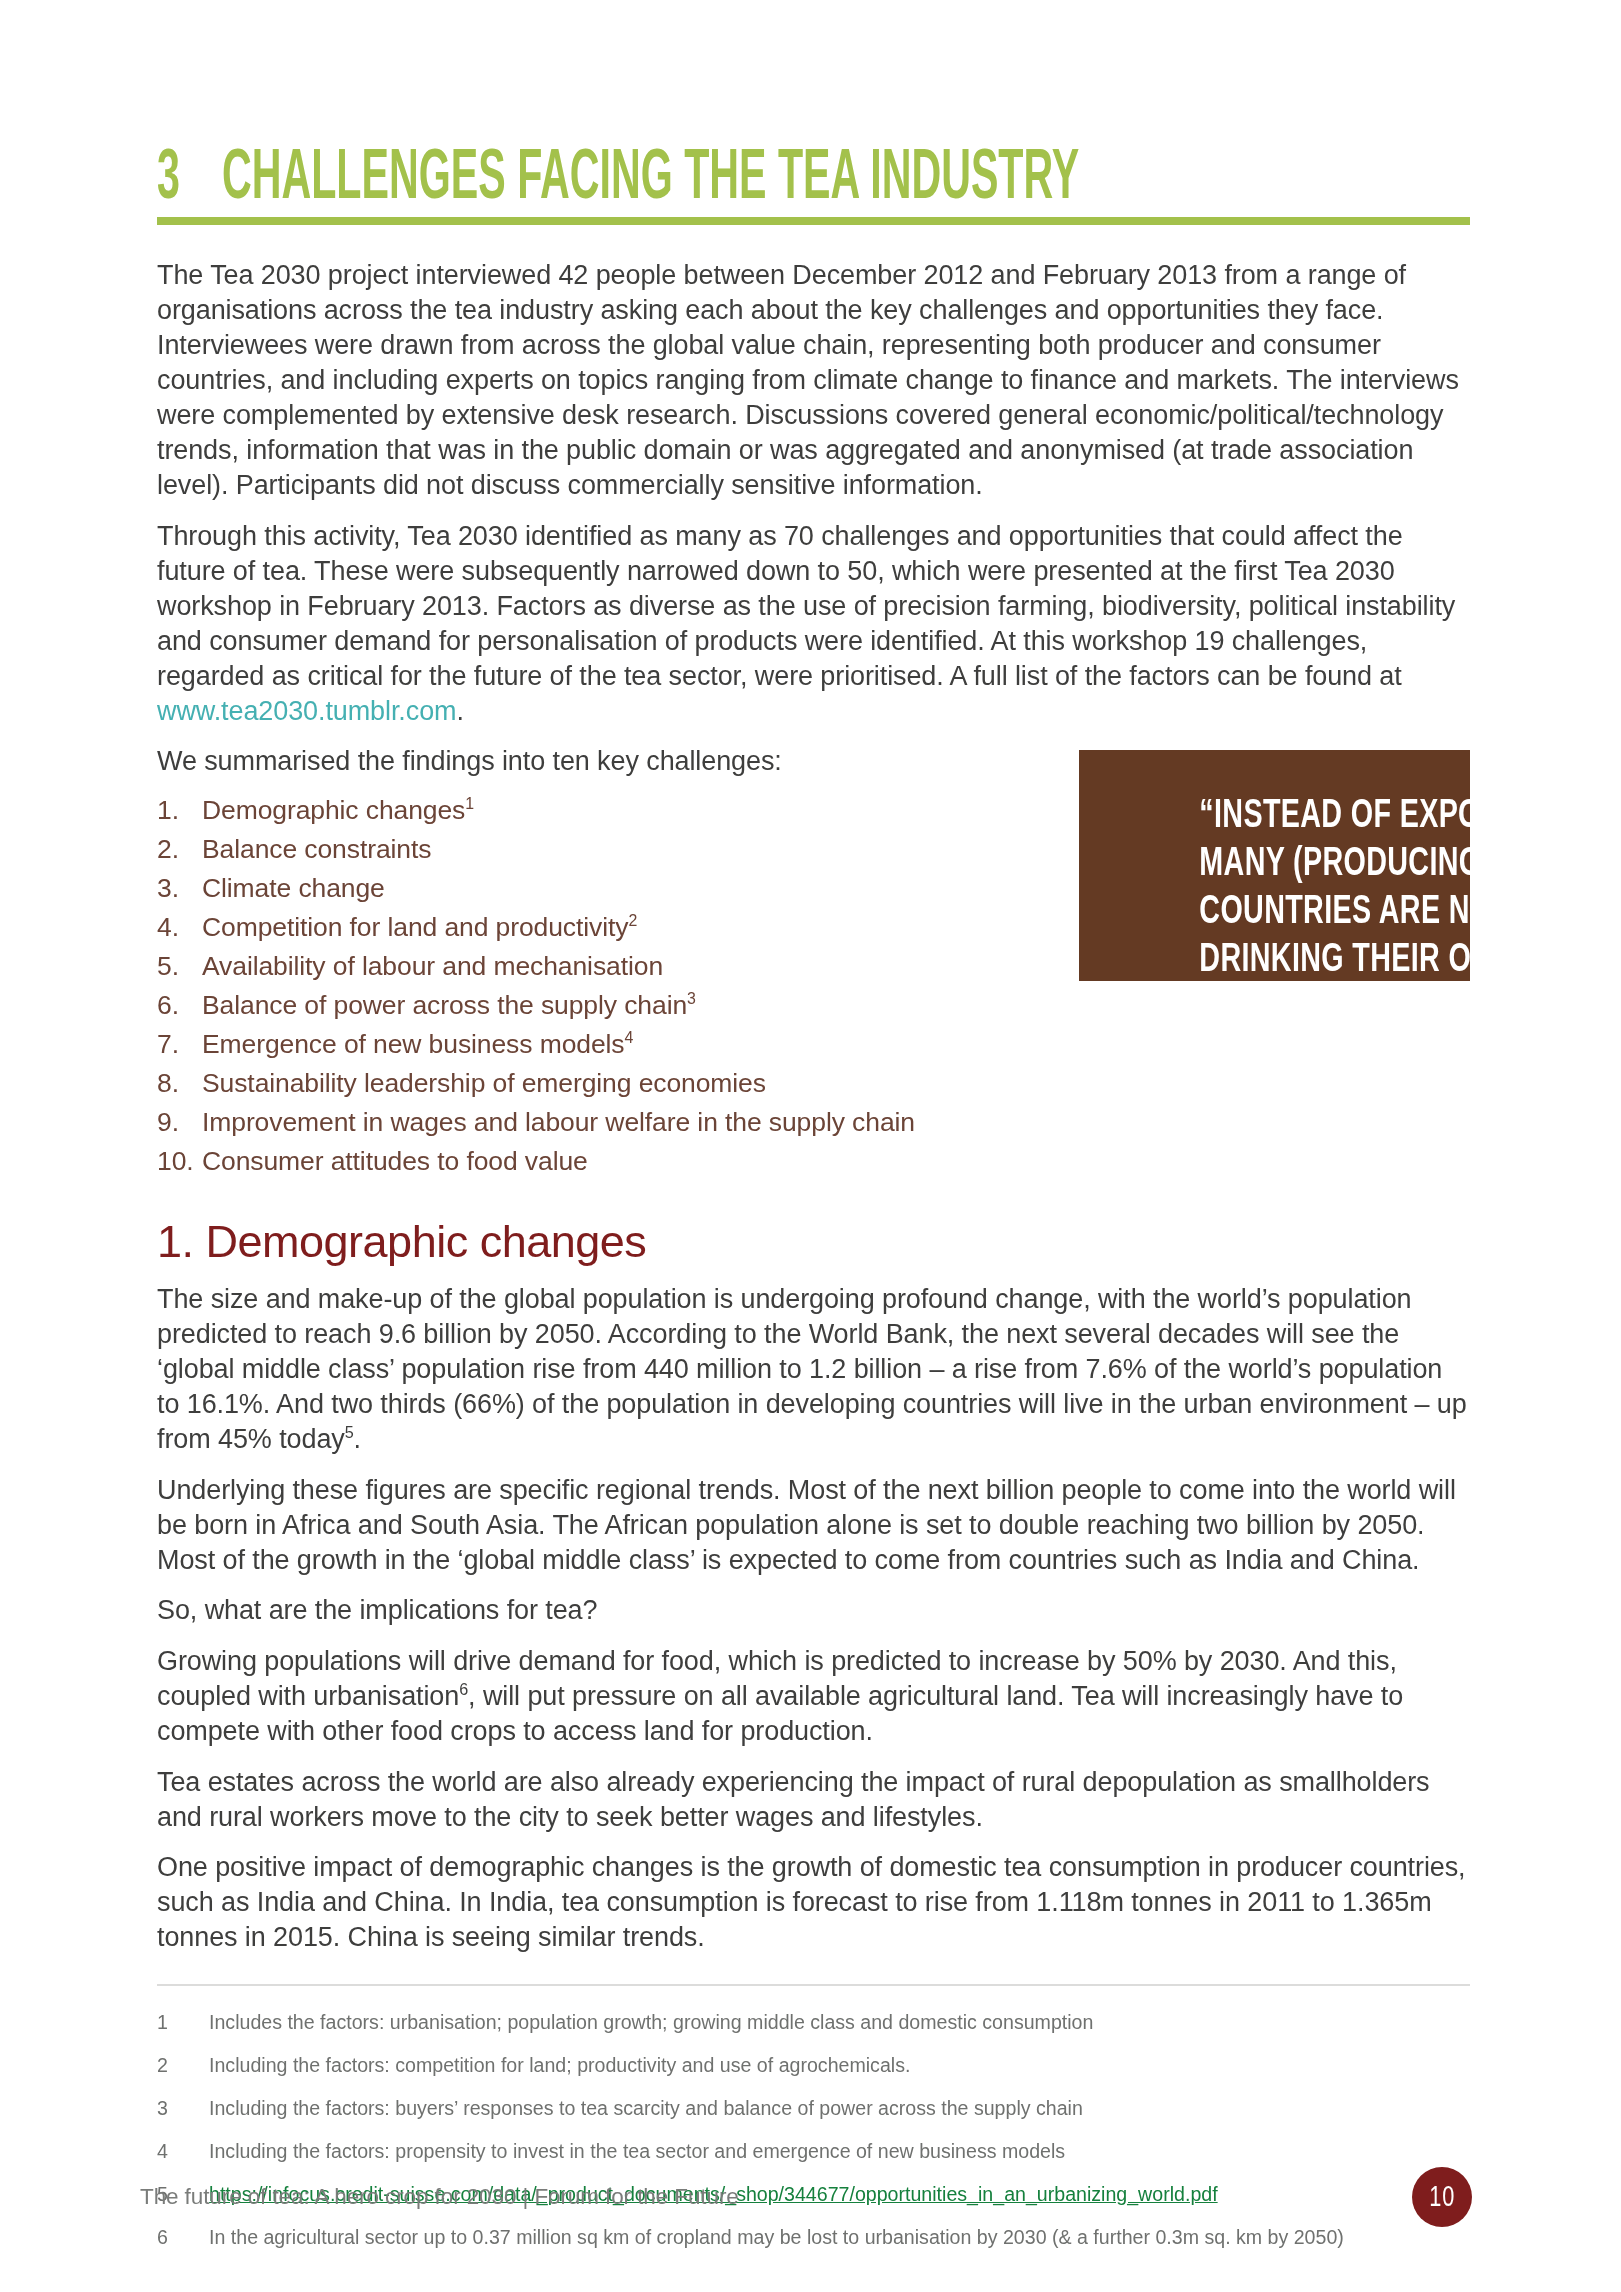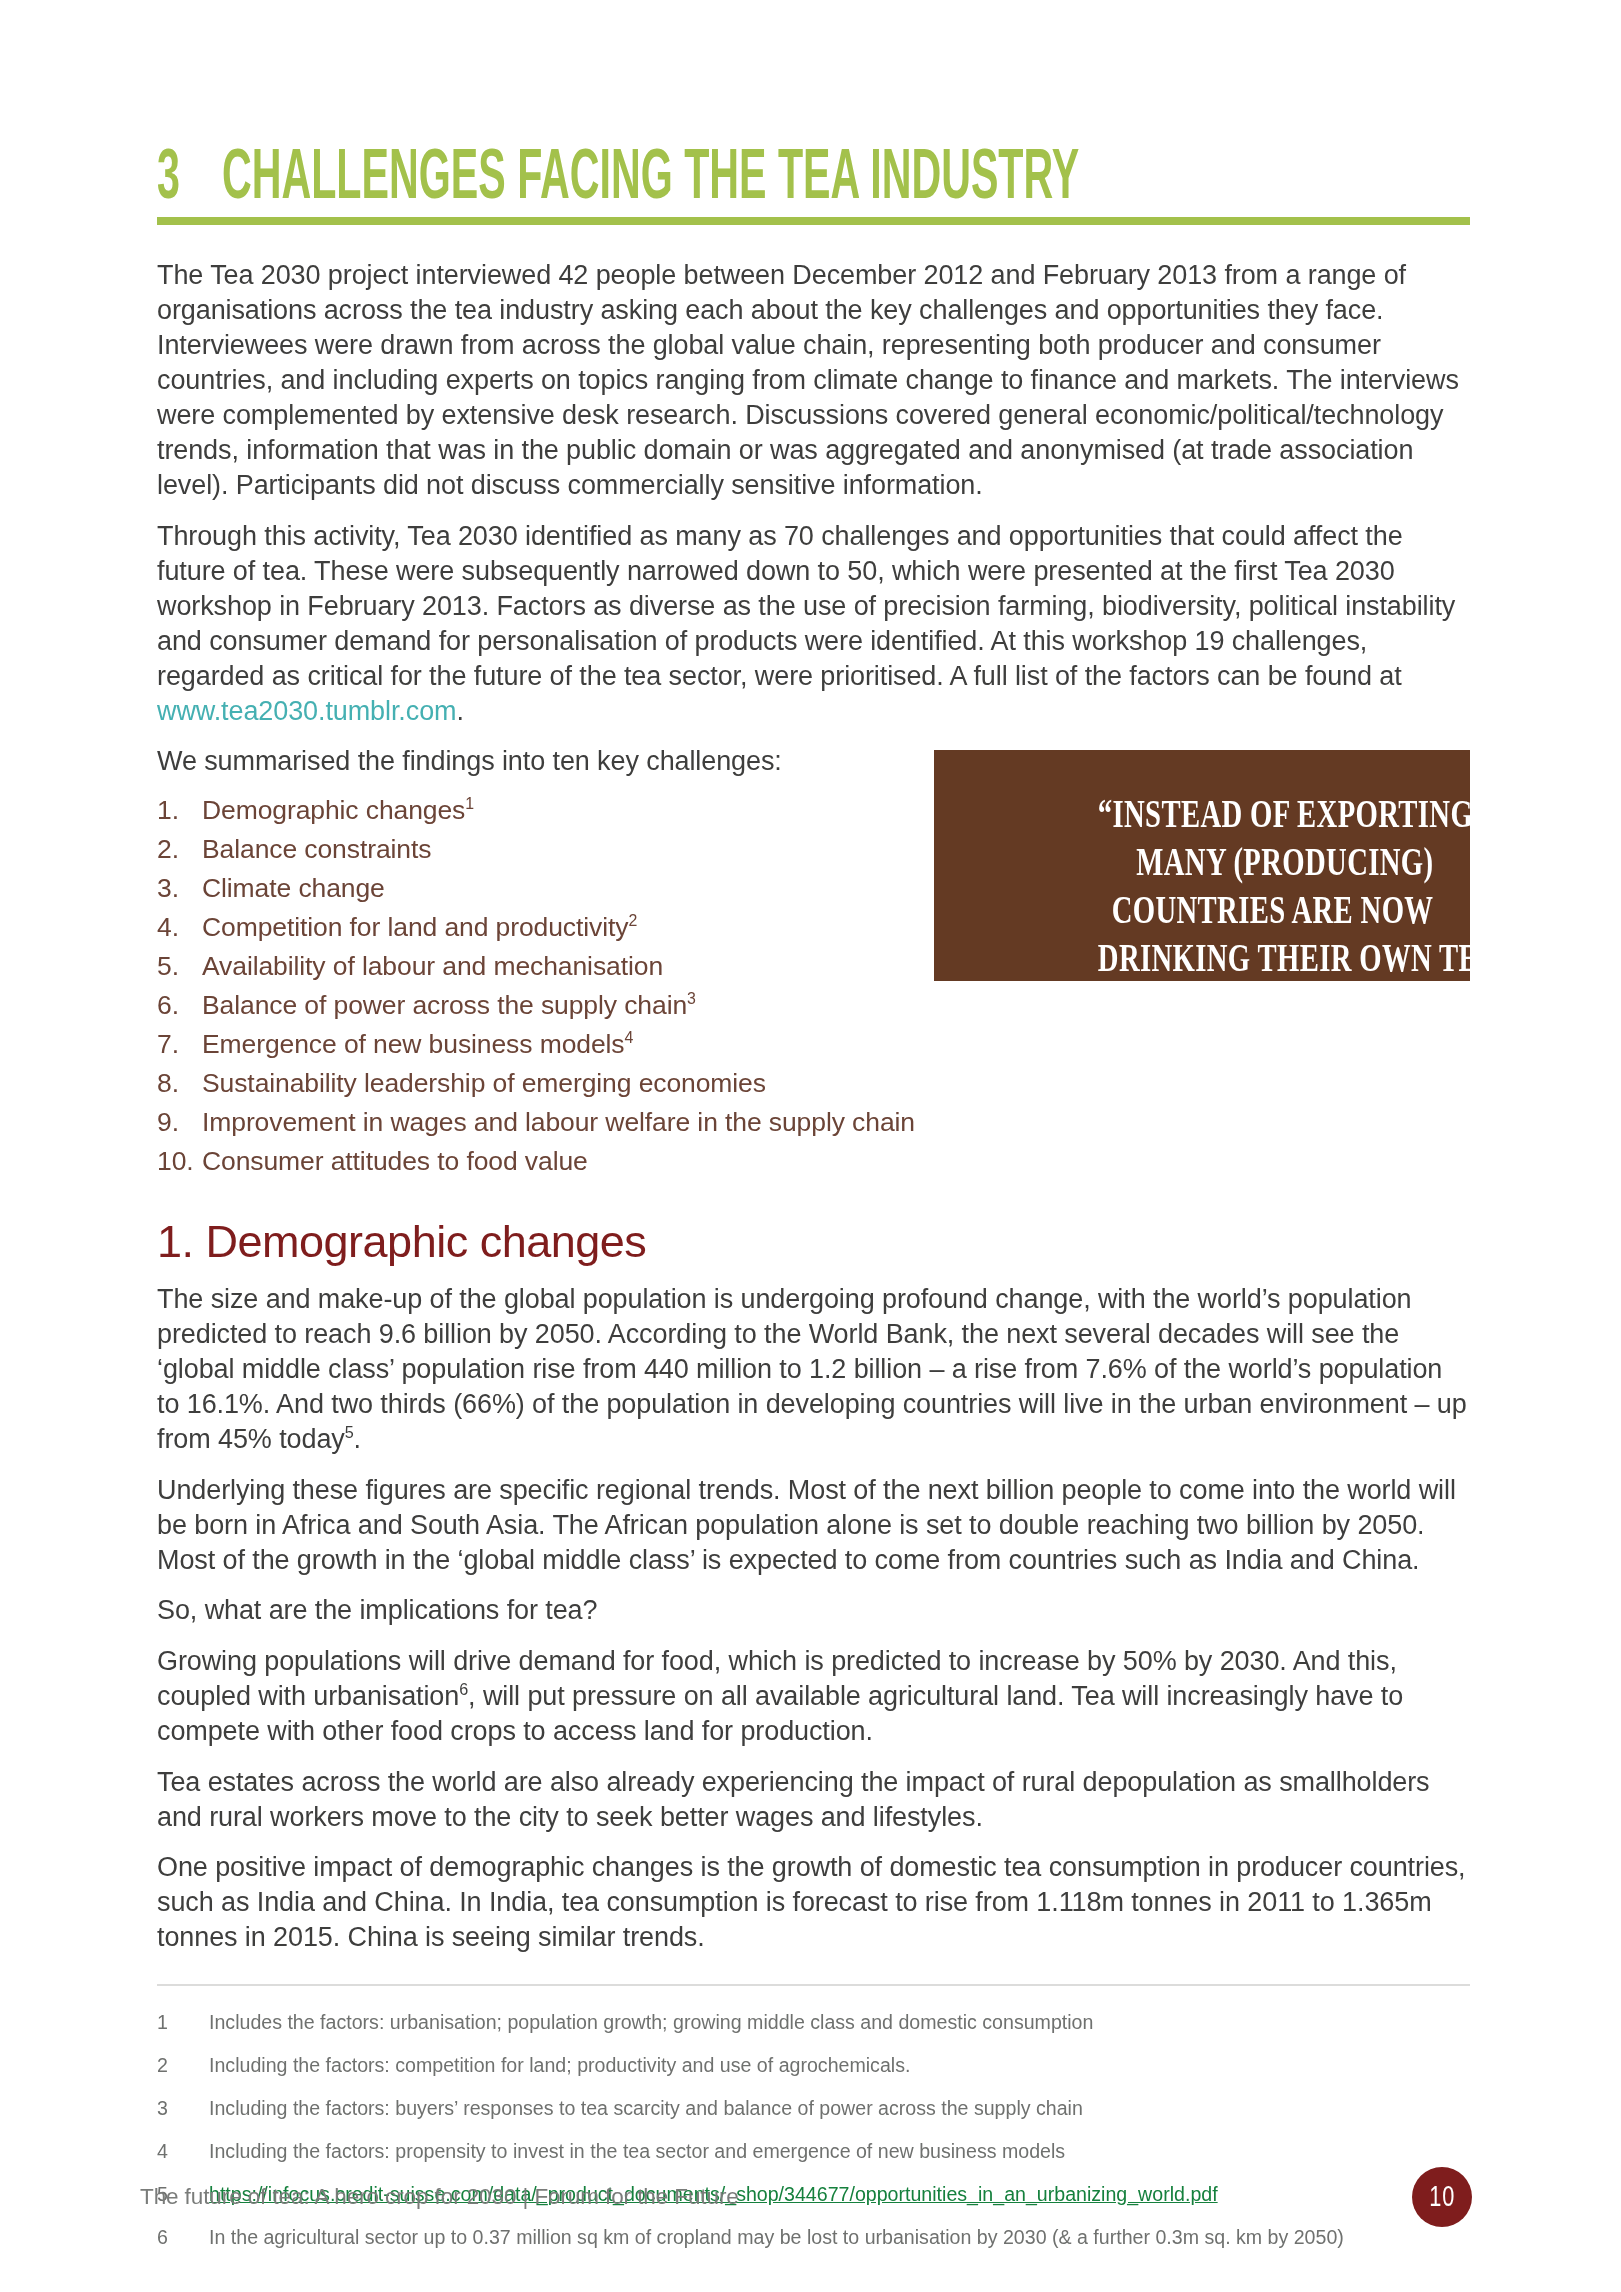--- a/index.html
+++ b/index.html
@@ -25,24 +25,23 @@
   .teal-link { color:#45b0b2; text-decoration:none; }
 
   
   .row { display:flex; align-items:flex-start; }
   .list-col { flex:1 1 auto; padding-top:11.8px; }
   .challenge-item { display:flex; font-size:26.5px; line-height:39px; color:#6b4437; letter-spacing:-0.1px; }
   .challenge-num { width:45px; flex:none; }
   sup.sp { font-size:60%; vertical-align:super; line-height:0; }
 
   .quote-box {
-    flex:none; width:536px; height:231px; background:#643a23;
+    flex:none; width:391px; height:231px; background:#643a23;
     margin-top:-29px; margin-left:7.8px; padding:39px 37px 0 19.6px;
     box-sizing:border-box;
-    font-family:Liberation Serif, serif;
   }
   .quote-line {
     color:#ffffff; font-weight:bold; font-size:41px; line-height:48px;
     text-align:right; white-space:nowrap; letter-spacing:0.5px;
     transform:scaleX(0.70); transform-origin:100% 50%;
   }
 
   .section-heading {
     margin-top:35px; font-size:45px; color:#7f1d1d; font-weight:400; letter-spacing:-0.5px;
   }

